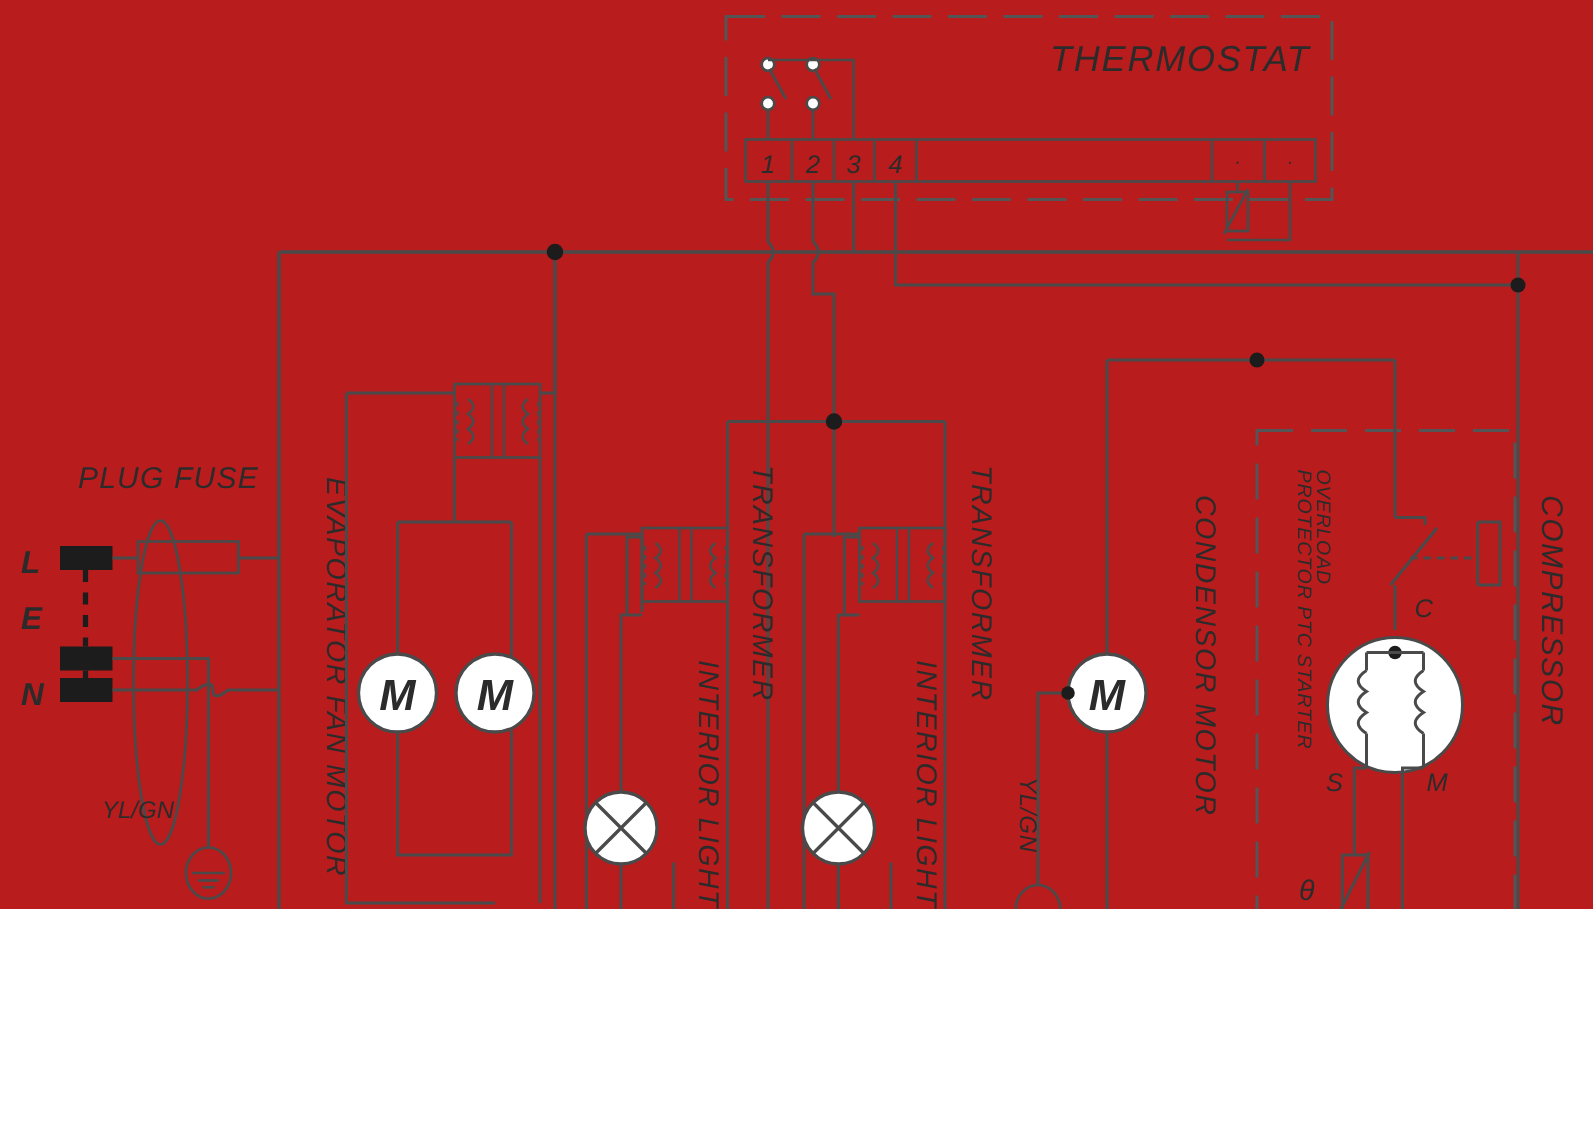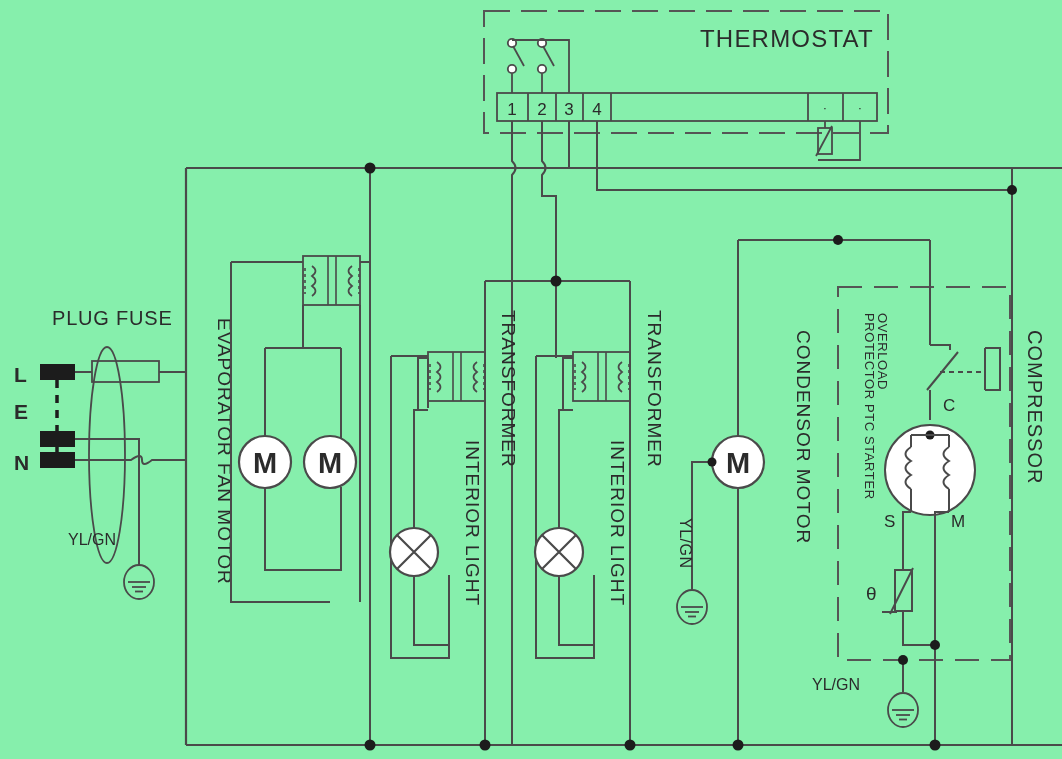--- a/index.html
+++ b/index.html
@@ -1,17 +1,17 @@
 <!DOCTYPE html>
 <html><head>
 <meta charset="utf-8">
 <style>
   html,body{margin:0;padding:0;background:#ffffff;}
   body{width:1062px;height:759px;font-family:"Liberation Sans",sans-serif;}
-  #stage{position:relative;width:1062px;height:759px;overflow:hidden;background:#86efac;}
+  #stage{position:relative;width:1062px;height:606px;overflow:hidden;background:#b91c1c;font-style:italic;}
   svg{display:block;}
   .lbl{font-family:"Liberation Sans",sans-serif;fill:#2b2b2b;}
 </style>
 </head>
 <body>
 
 <div id="stage">
 <svg width="1062" height="759" viewBox="0 0 1062 759">
 
   <defs>

